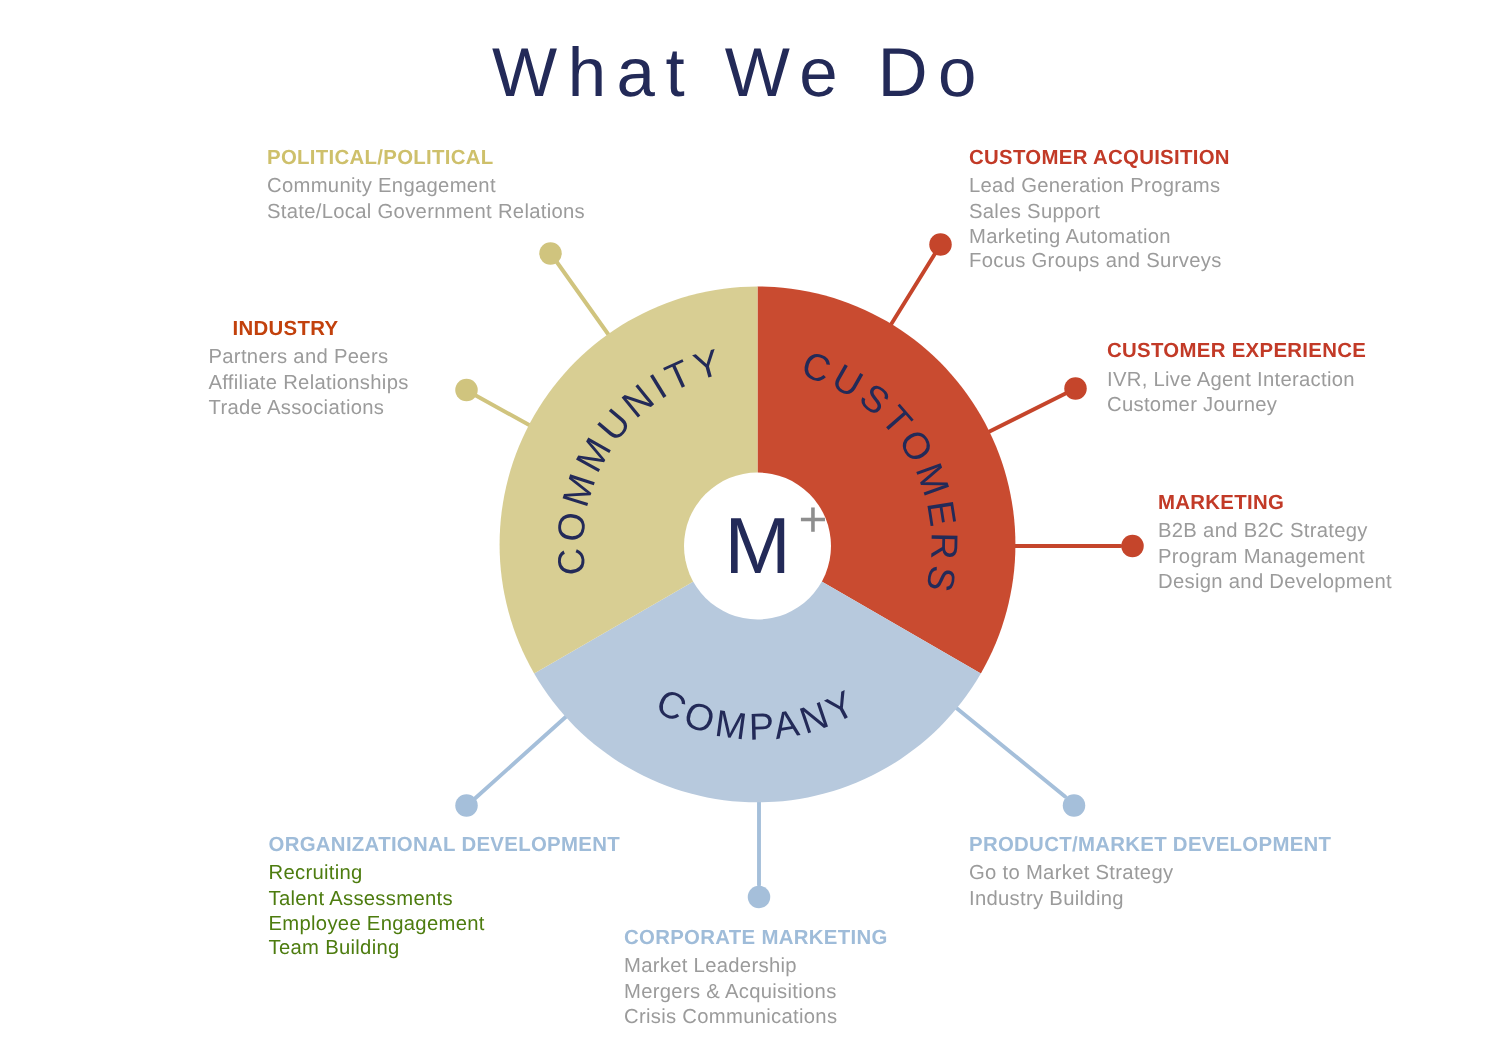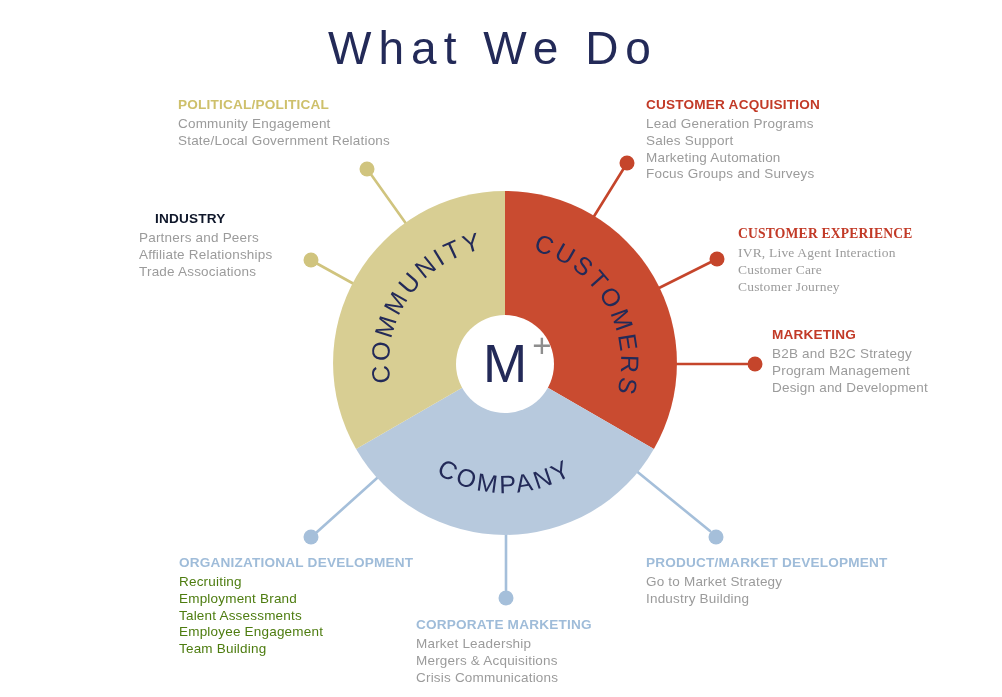--- a/index.html
+++ b/index.html
@@ -76,61 +76,59 @@
 
   <div class="block" style="left:178px; top:97px;">
     <div class="h" style="color: rgb(206, 192, 107);">POLITICAL/POLITICAL</div>
     <div class="items" style="color: rgb(155, 155, 155);">
       <div class="item">Community Engagement</div>
       <div class="item">State/Local Government Relations</div>
     </div>
   </div>
 
   <div class="block" style="left:139px; top:211px;">
-    <div class="h" style="color: #0f172a; padding-left: 16px;">INDUSTRY</div>
+    <div class="h" style="color: #c2410c; padding-left: 16px;">INDUSTRY</div>
     <div class="items" style="color: rgb(155, 155, 155);">
       <div class="item">Partners and Peers</div>
       <div class="item">Affiliate Relationships</div>
       <div class="item">Trade Associations</div>
     </div>
   </div>
 
   <div class="block" style="left:646px; top:97px;">
     <div class="h" style="color: rgb(194, 58, 39);">CUSTOMER ACQUISITION</div>
     <div class="items" style="color: rgb(155, 155, 155);">
       <div class="item">Lead Generation Programs</div>
       <div class="item">Sales Support</div>
       <div class="item">Marketing Automation</div>
       <div class="item">Focus Groups and Surveys</div>
     </div>
   </div>
 
-  <div class="block" style="left:738px; top:226px;font-family:Liberation Serif, serif;">
+  <div class="block" style="left:738px; top:226px;">
     <div class="h" style="color: rgb(194, 58, 39);">CUSTOMER EXPERIENCE</div>
     <div class="items" style="color: rgb(155, 155, 155);">
       <div class="item">IVR, Live Agent Interaction</div>
-      <div class="item">Customer Care</div>
       <div class="item">Customer Journey</div>
     </div>
   </div>
 
   <div class="block" style="left:772px; top:327px;">
     <div class="h" style="color: rgb(194, 58, 39);">MARKETING</div>
     <div class="items" style="color: rgb(155, 155, 155);">
       <div class="item">B2B and B2C Strategy</div>
       <div class="item">Program Management</div>
       <div class="item">Design and Development</div>
     </div>
   </div>
 
   <div class="block" style="left:179px; top:555px;">
     <div class="h" style="color: rgb(159, 188, 217);">ORGANIZATIONAL DEVELOPMENT</div>
     <div class="items" style="color: #4d7c0f;">
       <div class="item">Recruiting</div>
-      <div class="item">Employment Brand</div>
       <div class="item">Talent Assessments</div>
       <div class="item">Employee Engagement</div>
       <div class="item">Team Building</div>
     </div>
   </div>
 
   <div class="block" style="left:416px; top:617px;">
     <div class="h" style="color: rgb(159, 188, 217);">CORPORATE MARKETING</div>
     <div class="items" style="color: rgb(155, 155, 155);">
       <div class="item">Market Leadership</div>

